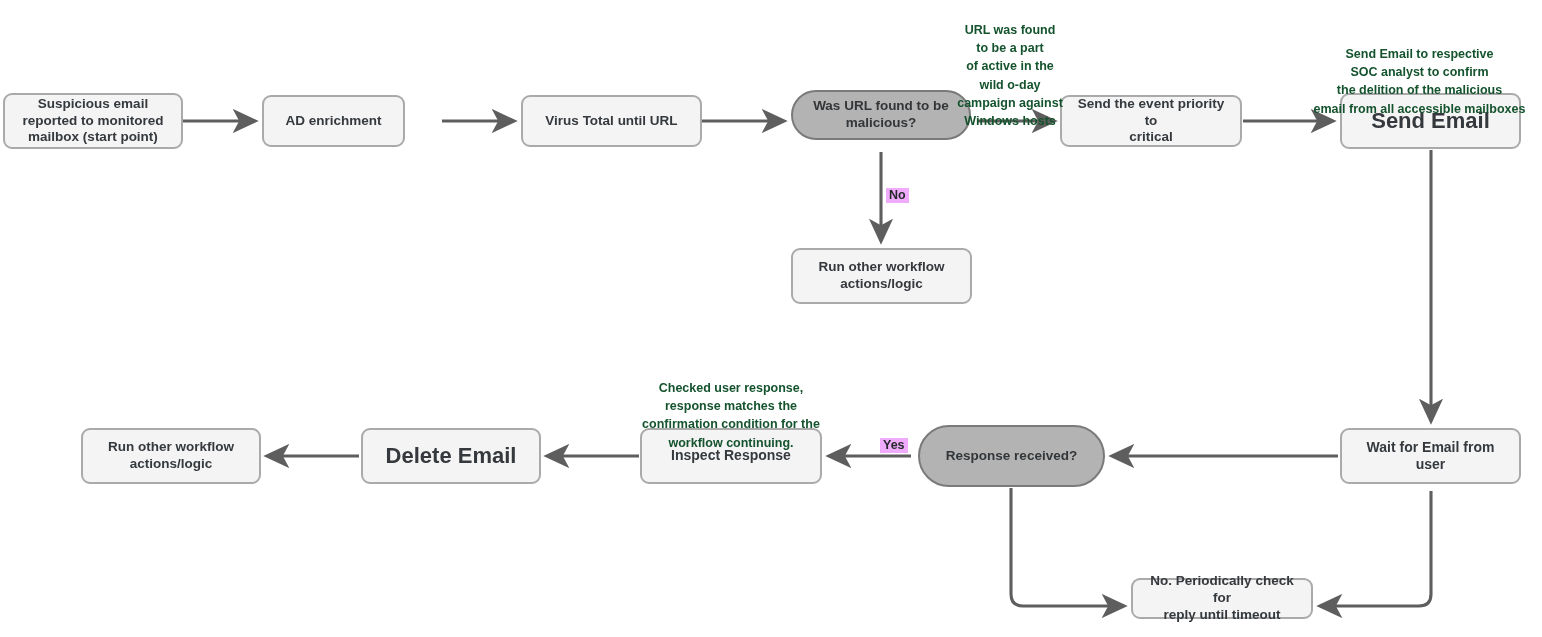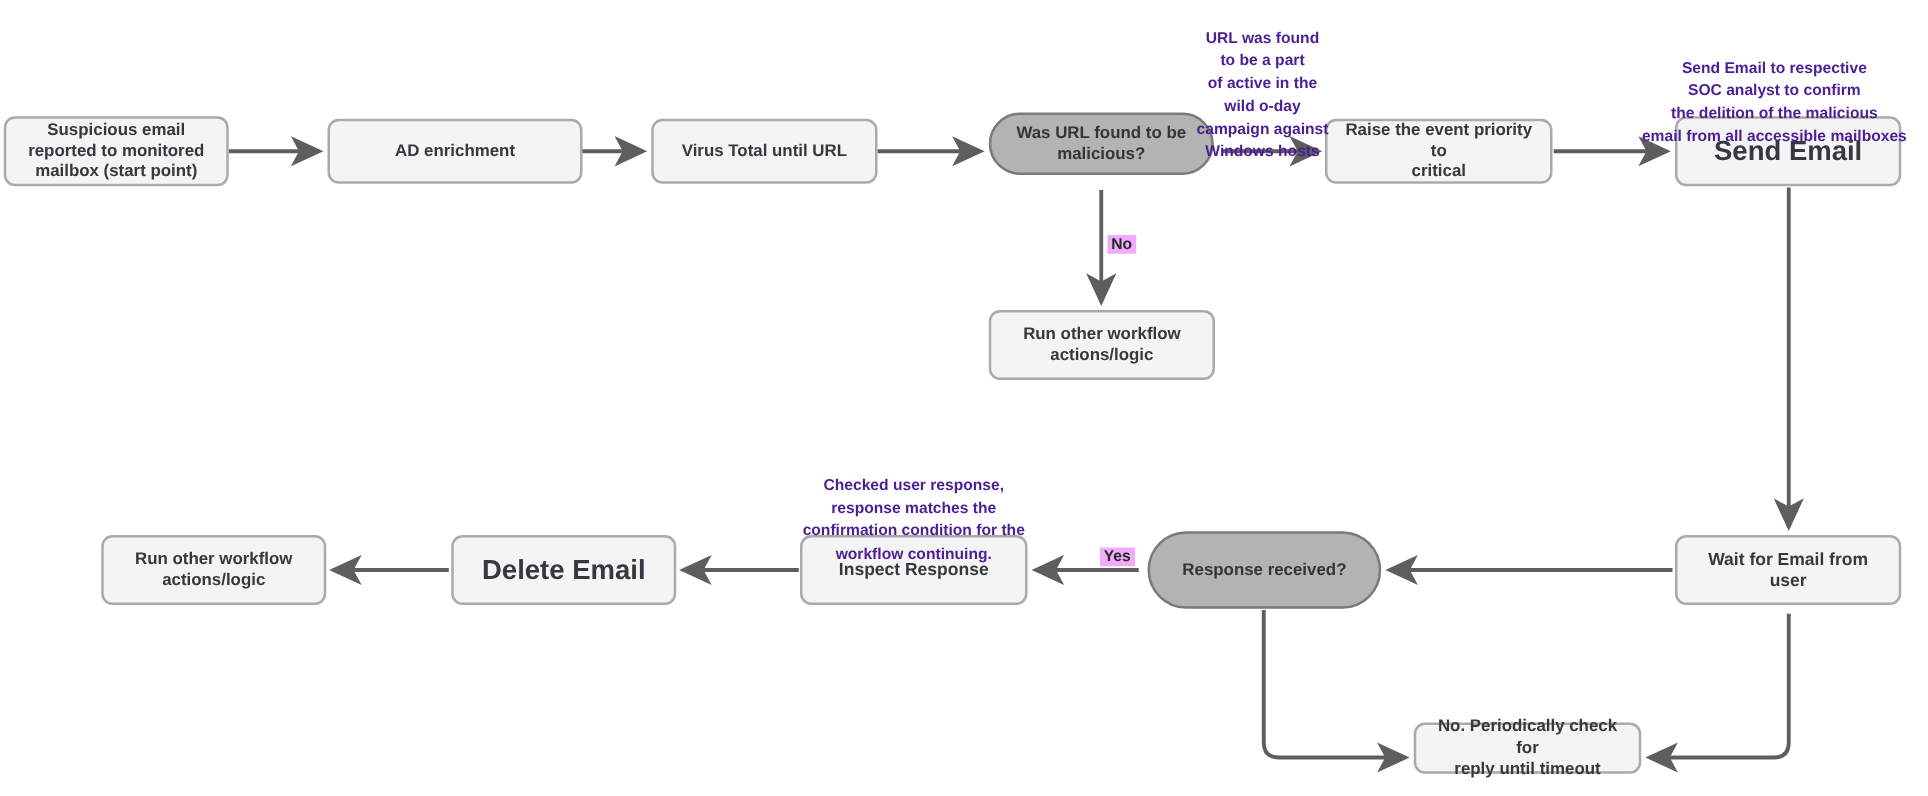--- a/index.html
+++ b/index.html
@@ -48,21 +48,21 @@
   .node .label{
     padding:0 8px;
     white-space:pre-line;
   }
   .fs13{font-size:13.5px;}
   .fs14{font-size:14px;}
   .fs22{font-size:22px;}
   .annotation{
     position:absolute;
     text-align:center;
-    color:#4c1d95;
+    color:#14532d;
     font-size:12.5px;
     font-weight:bold;
     line-height:1.45;
     white-space:pre-line;
   }
   .edge-label{
     position:absolute;
     color:#25282b;
     font-size:12.5px;
     font-weight:bold;
@@ -111,35 +111,35 @@
       <path d="M1431,491 L1431,594 Q1431,606 1419,606 L1320,606"></path>
     </g>
   </svg>
 
   <div class="node process fs13" style="left:3px;top:93px;width:180px;height:56px;">
     <span class="label">Suspicious email
 reported to monitored
 mailbox (start point)</span>
   </div>
 
-  <div class="node process fs13" style="left:262px;top:95px;width:204px;height:52px;justify-content:center;">
+  <div class="node process fs13" style="left:262px;top:95px;width:143px;height:52px;justify-content:center;">
     <span class="label">AD enrichment</span>
   </div>
 
   <div class="node process fs13" style="left:521px;top:95px;width:181px;height:52px;">
     <span class="label">Virus Total until URL</span>
   </div>
 
   <div class="node decision fs13" style="left:791px;top:90px;width:180px;height:50px;">
     <span class="label">Was URL found to be
 malicious?</span>
   </div>
 
   <div class="node process fs13" style="left:1060px;top:95px;width:182px;height:52px;">
-    <span class="label">Raise the event priority to
+    <span class="label">Send the event priority to
 critical</span>
   </div>
 
   <div class="node process fs22" style="left:1340px;top:93px;width:181px;height:56px;">
     <span class="label">Send Email</span>
   </div>
 
   <div class="node process fs13" style="left:791px;top:248px;width:181px;height:56px;">
     <span class="label">Run other workflow
 actions/logic</span>

